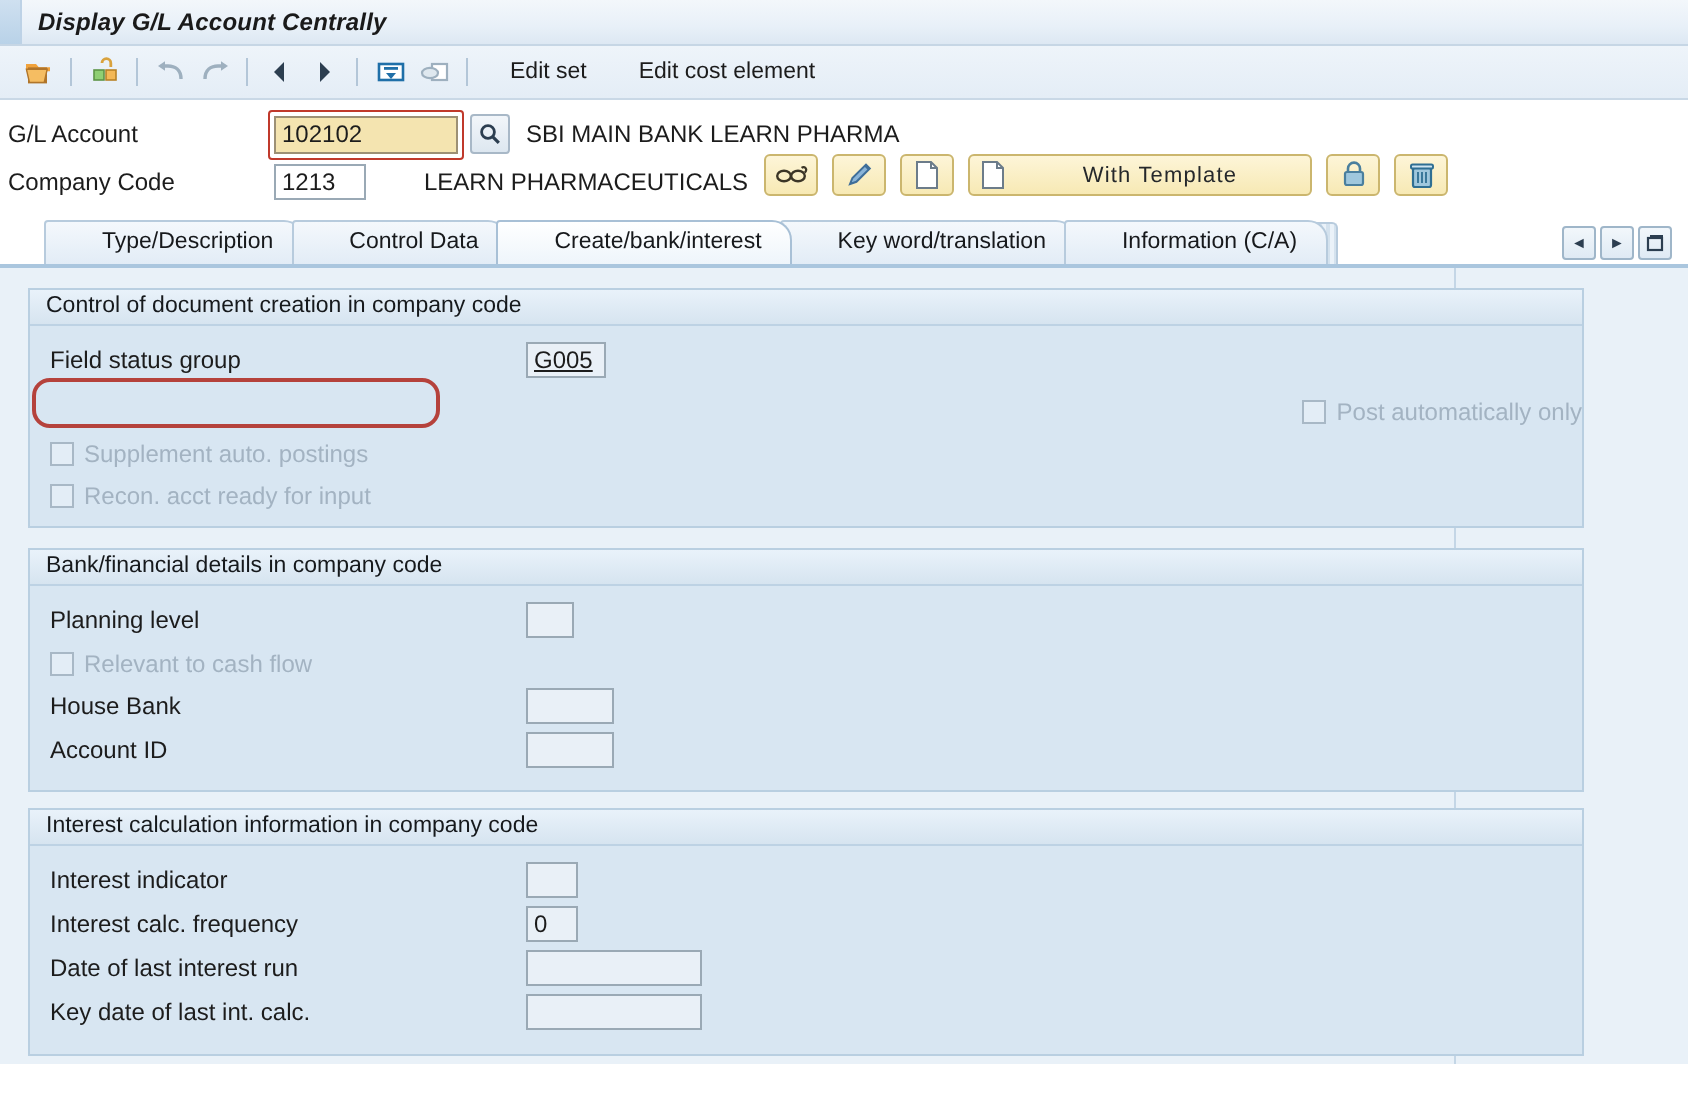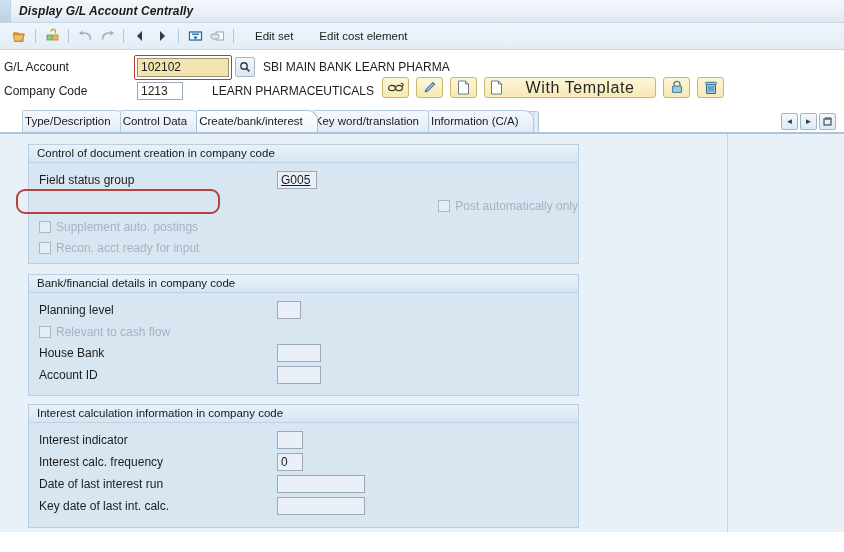--- a/index.html
+++ b/index.html
@@ -147,21 +147,21 @@
     height: 21px;
     min-width: 25px;
     box-sizing: border-box;
     background: linear-gradient(to bottom, #fdf5d8 0%, #f7e9b4 100%);
     border: 1px solid #cbb66e;
     border-radius: 3px;
     display: inline-flex;
     align-items: center;
     justify-content: center;
     cursor: pointer;
-    font-size: 16px;
+    font-size: 11px;
     color: #25282b;
     gap: 6px;
     padding: 0 4px;
   }
   .sapbtn.wide { width: 172px; justify-content: flex-start; padding-left: 5px; }
   .sapbtn.wide .lbl { flex: 1; text-align: center; letter-spacing: 0.6px; }
   .btnrow {
     position: absolute;
     left: 382px;
     top: 27px;
@@ -176,21 +176,21 @@
     height: 24px;
     background: #ffffff;
     padding-left: 22px;
     display: flex;
     align-items: flex-end;
   }
   .tab {
     position: relative;
     height: 21px;
     line-height: 21px;
-    padding: 0 14px 0 2px;
+    padding: 0 14px 0 28px;
     margin-right: -6px;
     font-size: 11.5px;
     color: #17191c;
     background: linear-gradient(to bottom, #f4f8fc 0%, #e2ecf6 100%);
     border: 1px solid #b7cbdd;
     border-bottom: none;
     border-radius: 2px 10px 0 0;
     cursor: pointer;
     white-space: nowrap;
     transform: skewX(0deg);
@@ -239,22 +239,22 @@
     position: absolute;
     left: 727px;
     top: 0;
     width: 1px;
     height: 100%;
     background: #c4d6e6;
   }
 
   .groupbox {
     position: absolute;
-    left: 28px;
-    width: 551px;
+    left: 14px;
+    width: 778px;
     box-sizing: border-box;
     background: #d8e6f2;
     border: 1px solid #b9cfe1;
   }
   .gb-title {
     height: 17px;
     line-height: 17px;
     font-size: 11.5px;
     color: #16191c;
     padding-left: 8px;

